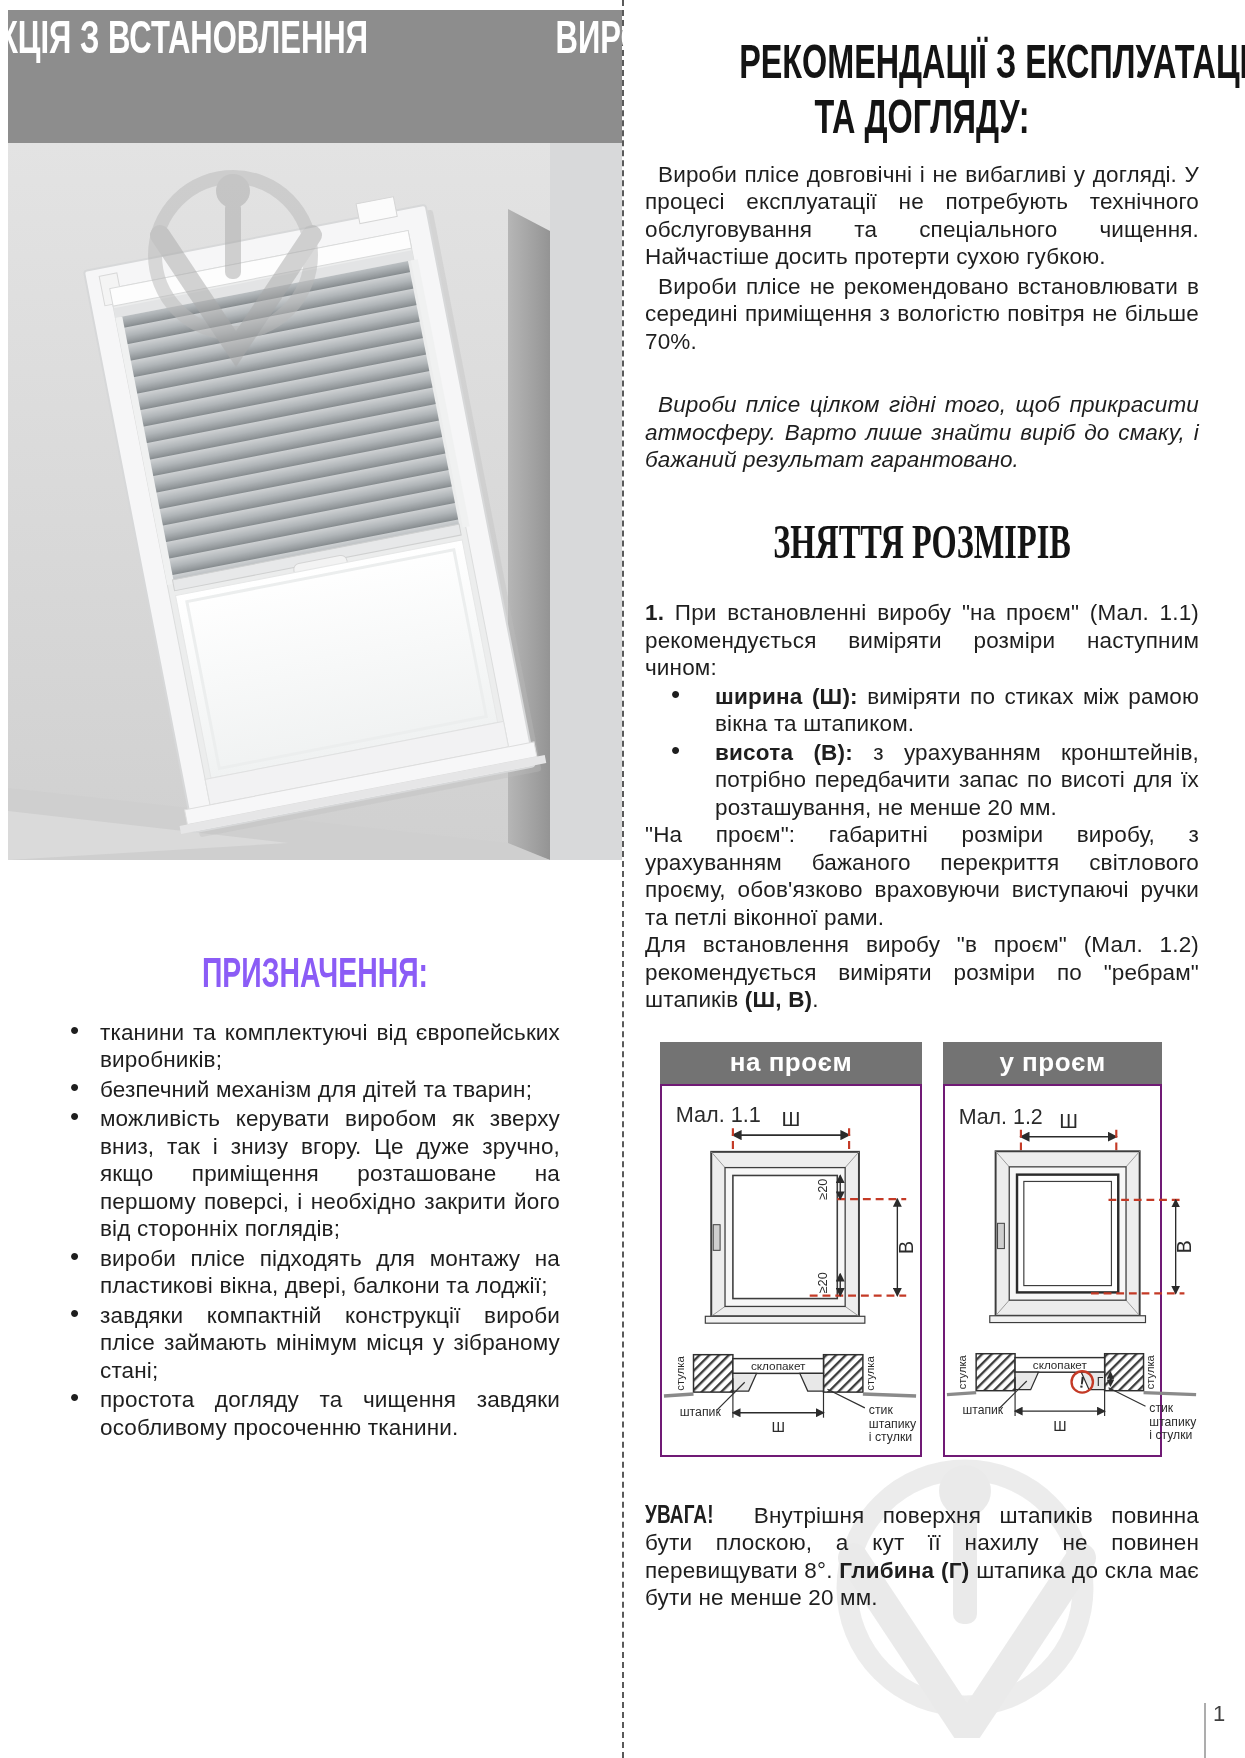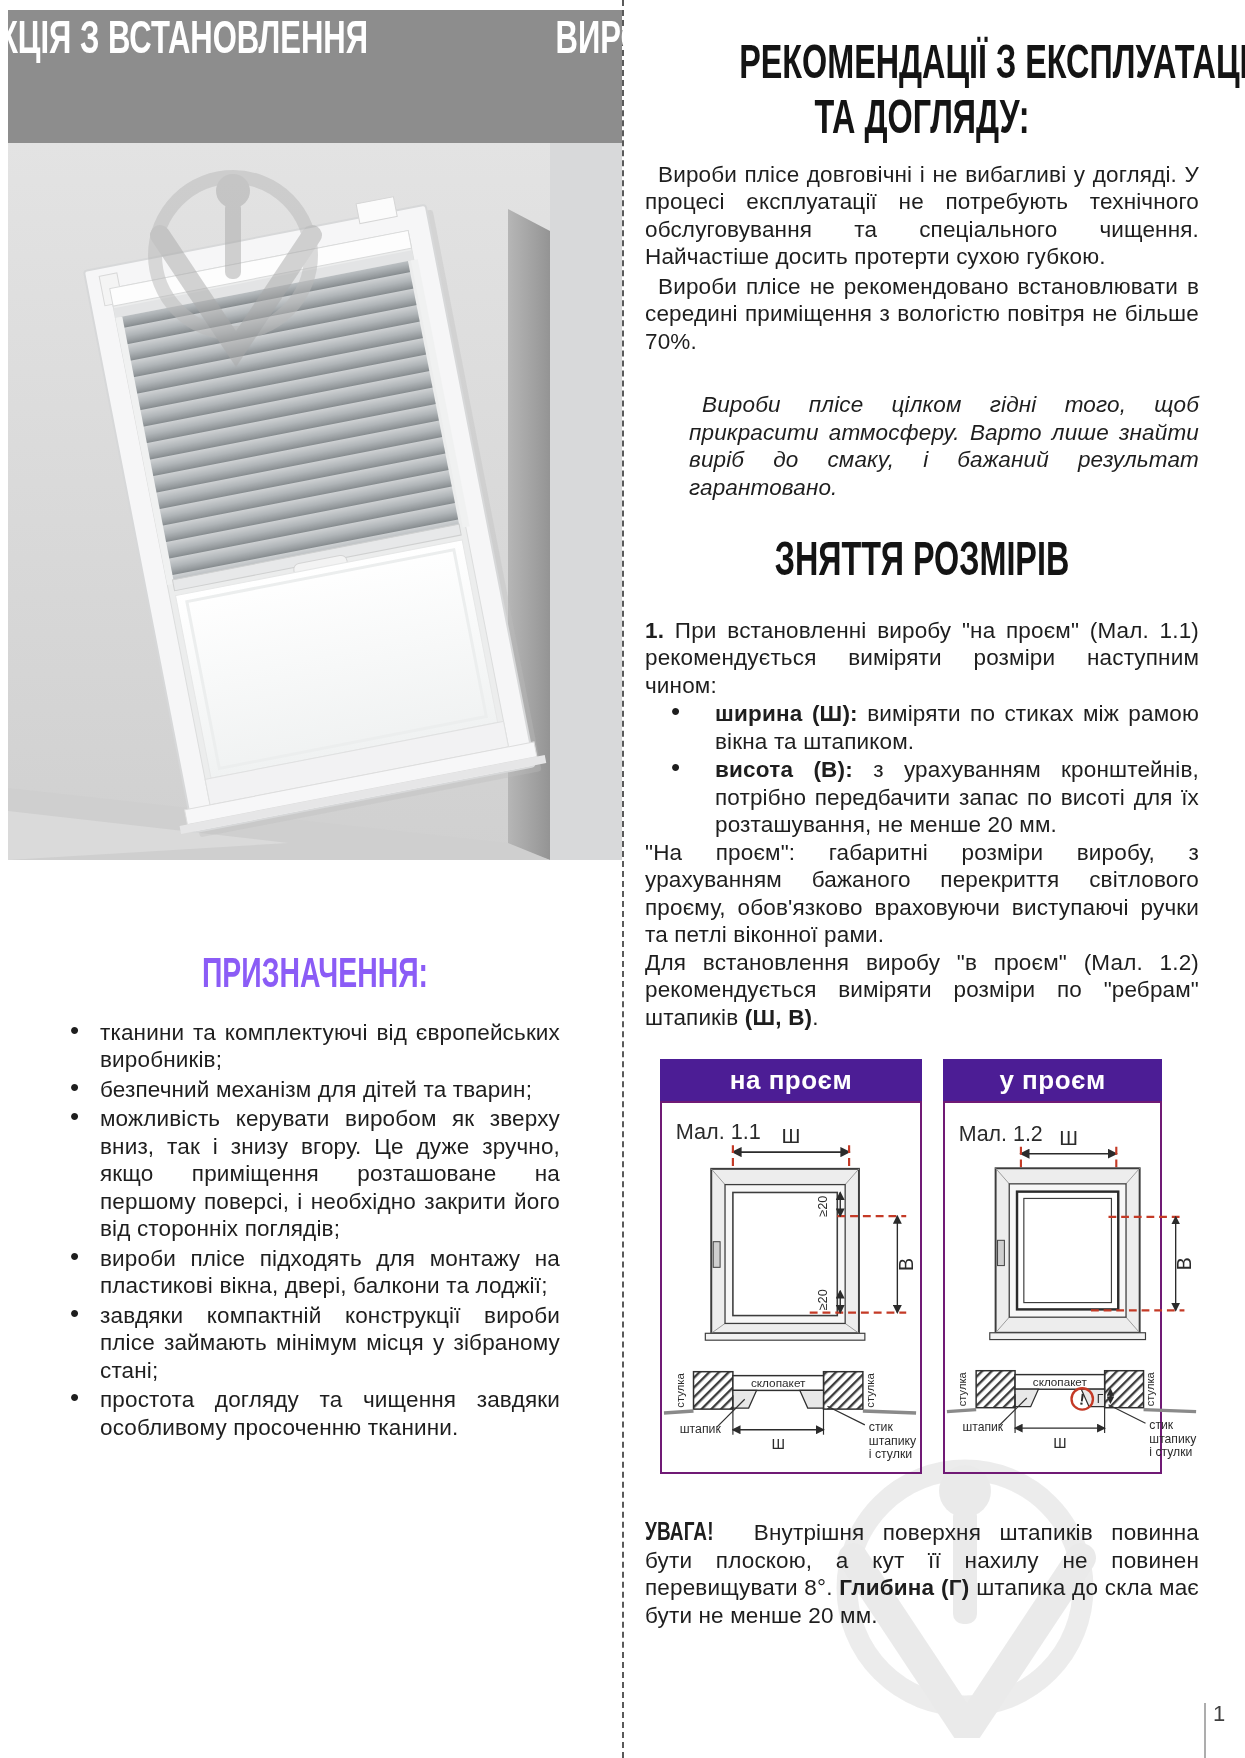--- a/index.html
+++ b/index.html
@@ -25,30 +25,30 @@
   .purpose-h{margin-top:88px;font-size:43px;color:#8b5cf6;}
   .intro{margin-top:34px;padding:0 62px 0 10px;}
   .lb{position:relative;padding:0 62px 2px 92px;}
   .lb::before{content:"\2022";position:absolute;left:62px;top:-2px;font-size:26px;}
   .l-bullets{margin-top:22px;}
 
   
   .right-col{position:absolute;left:623px;top:0;width:622px;padding:34px 46px 0 22px;
              box-sizing:border-box;z-index:1;}
   .care-h{font-size:49px;color:#141414;}
-  .sizing-h{margin-top:30px;font-size:49px;color:#141414;}
-  .mt16{margin-top:16px;} .mt2{margin-top:2px;} .mt36{margin-top:36px;margin-left:44px;} .mt30{margin-top:30px;}
+  .sizing-h{margin-top:40px;font-size:49px;color:#141414;font-family:Liberation Serif, serif;}
+  .mt16{margin-top:16px;} .mt2{margin-top:2px;} .mt36{margin-top:36px;} .mt30{margin-top:30px;}
   .rb{position:relative;padding-left:70px;margin-top:1px;}
   .rb::before{content:"\2022";position:absolute;left:26px;top:-2px;font-size:26px;}
   b{letter-spacing:0.2px;}
 
   
   .diagrams{display:flex;gap:21px;margin:28px 0 0 15px;position:relative;z-index:1;}
   .card1{width:262px;} .card2{width:219px;}
-  .card-h{height:42px;background:#4c1d95;color:#fff;font-weight:bold;font-size:26px;
+  .card-h{height:42px;background:#737373;color:#fff;font-weight:bold;font-size:26px;
           display:flex;align-items:center;justify-content:center;letter-spacing:0.5px;}
   .card-b{border:2px solid #701a75;box-sizing:border-box;background:transparent;}
   .card-b svg{display:block;}
   svg text{font-family:"Liberation Sans",sans-serif;fill:#2b2b2b;}
 
   .attention{margin-top:44px;}
 
   .watermark-bottom{position:absolute;left:815px;top:1438px;width:300px;height:300px;z-index:0;}
 
   .pn-line{position:absolute;left:1204px;top:1703px;width:2px;height:55px;background:#adadad;}

